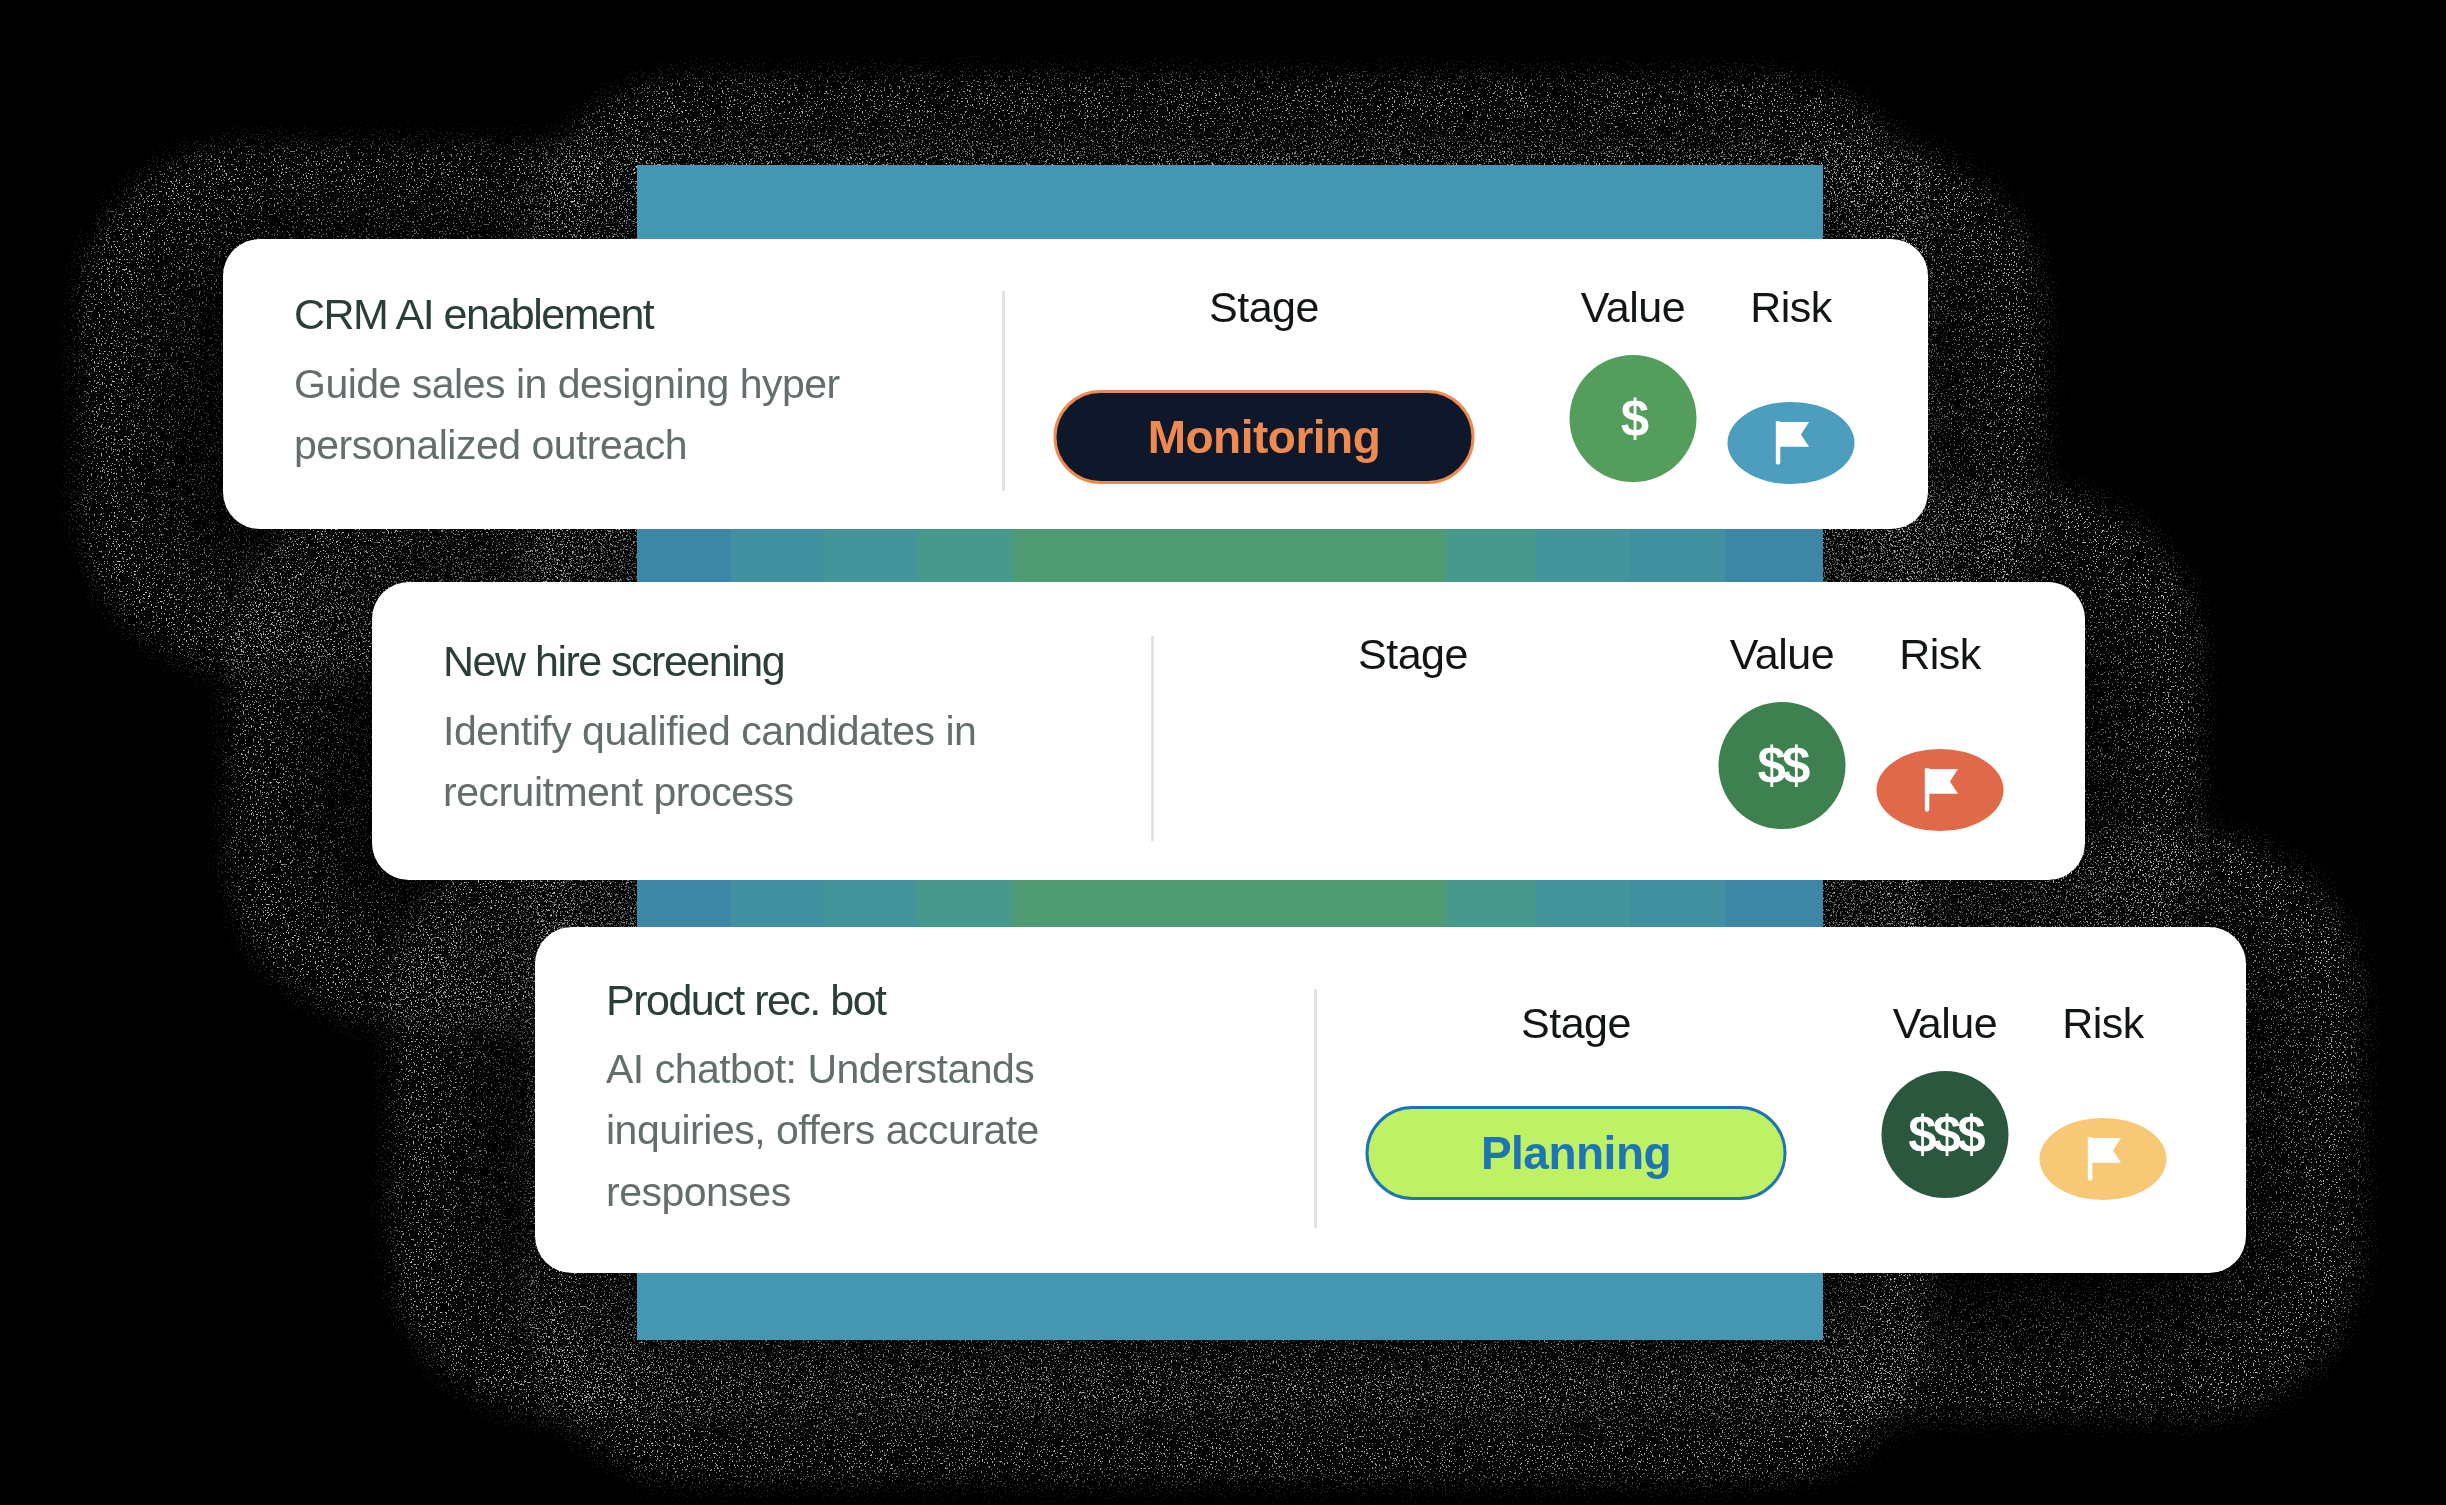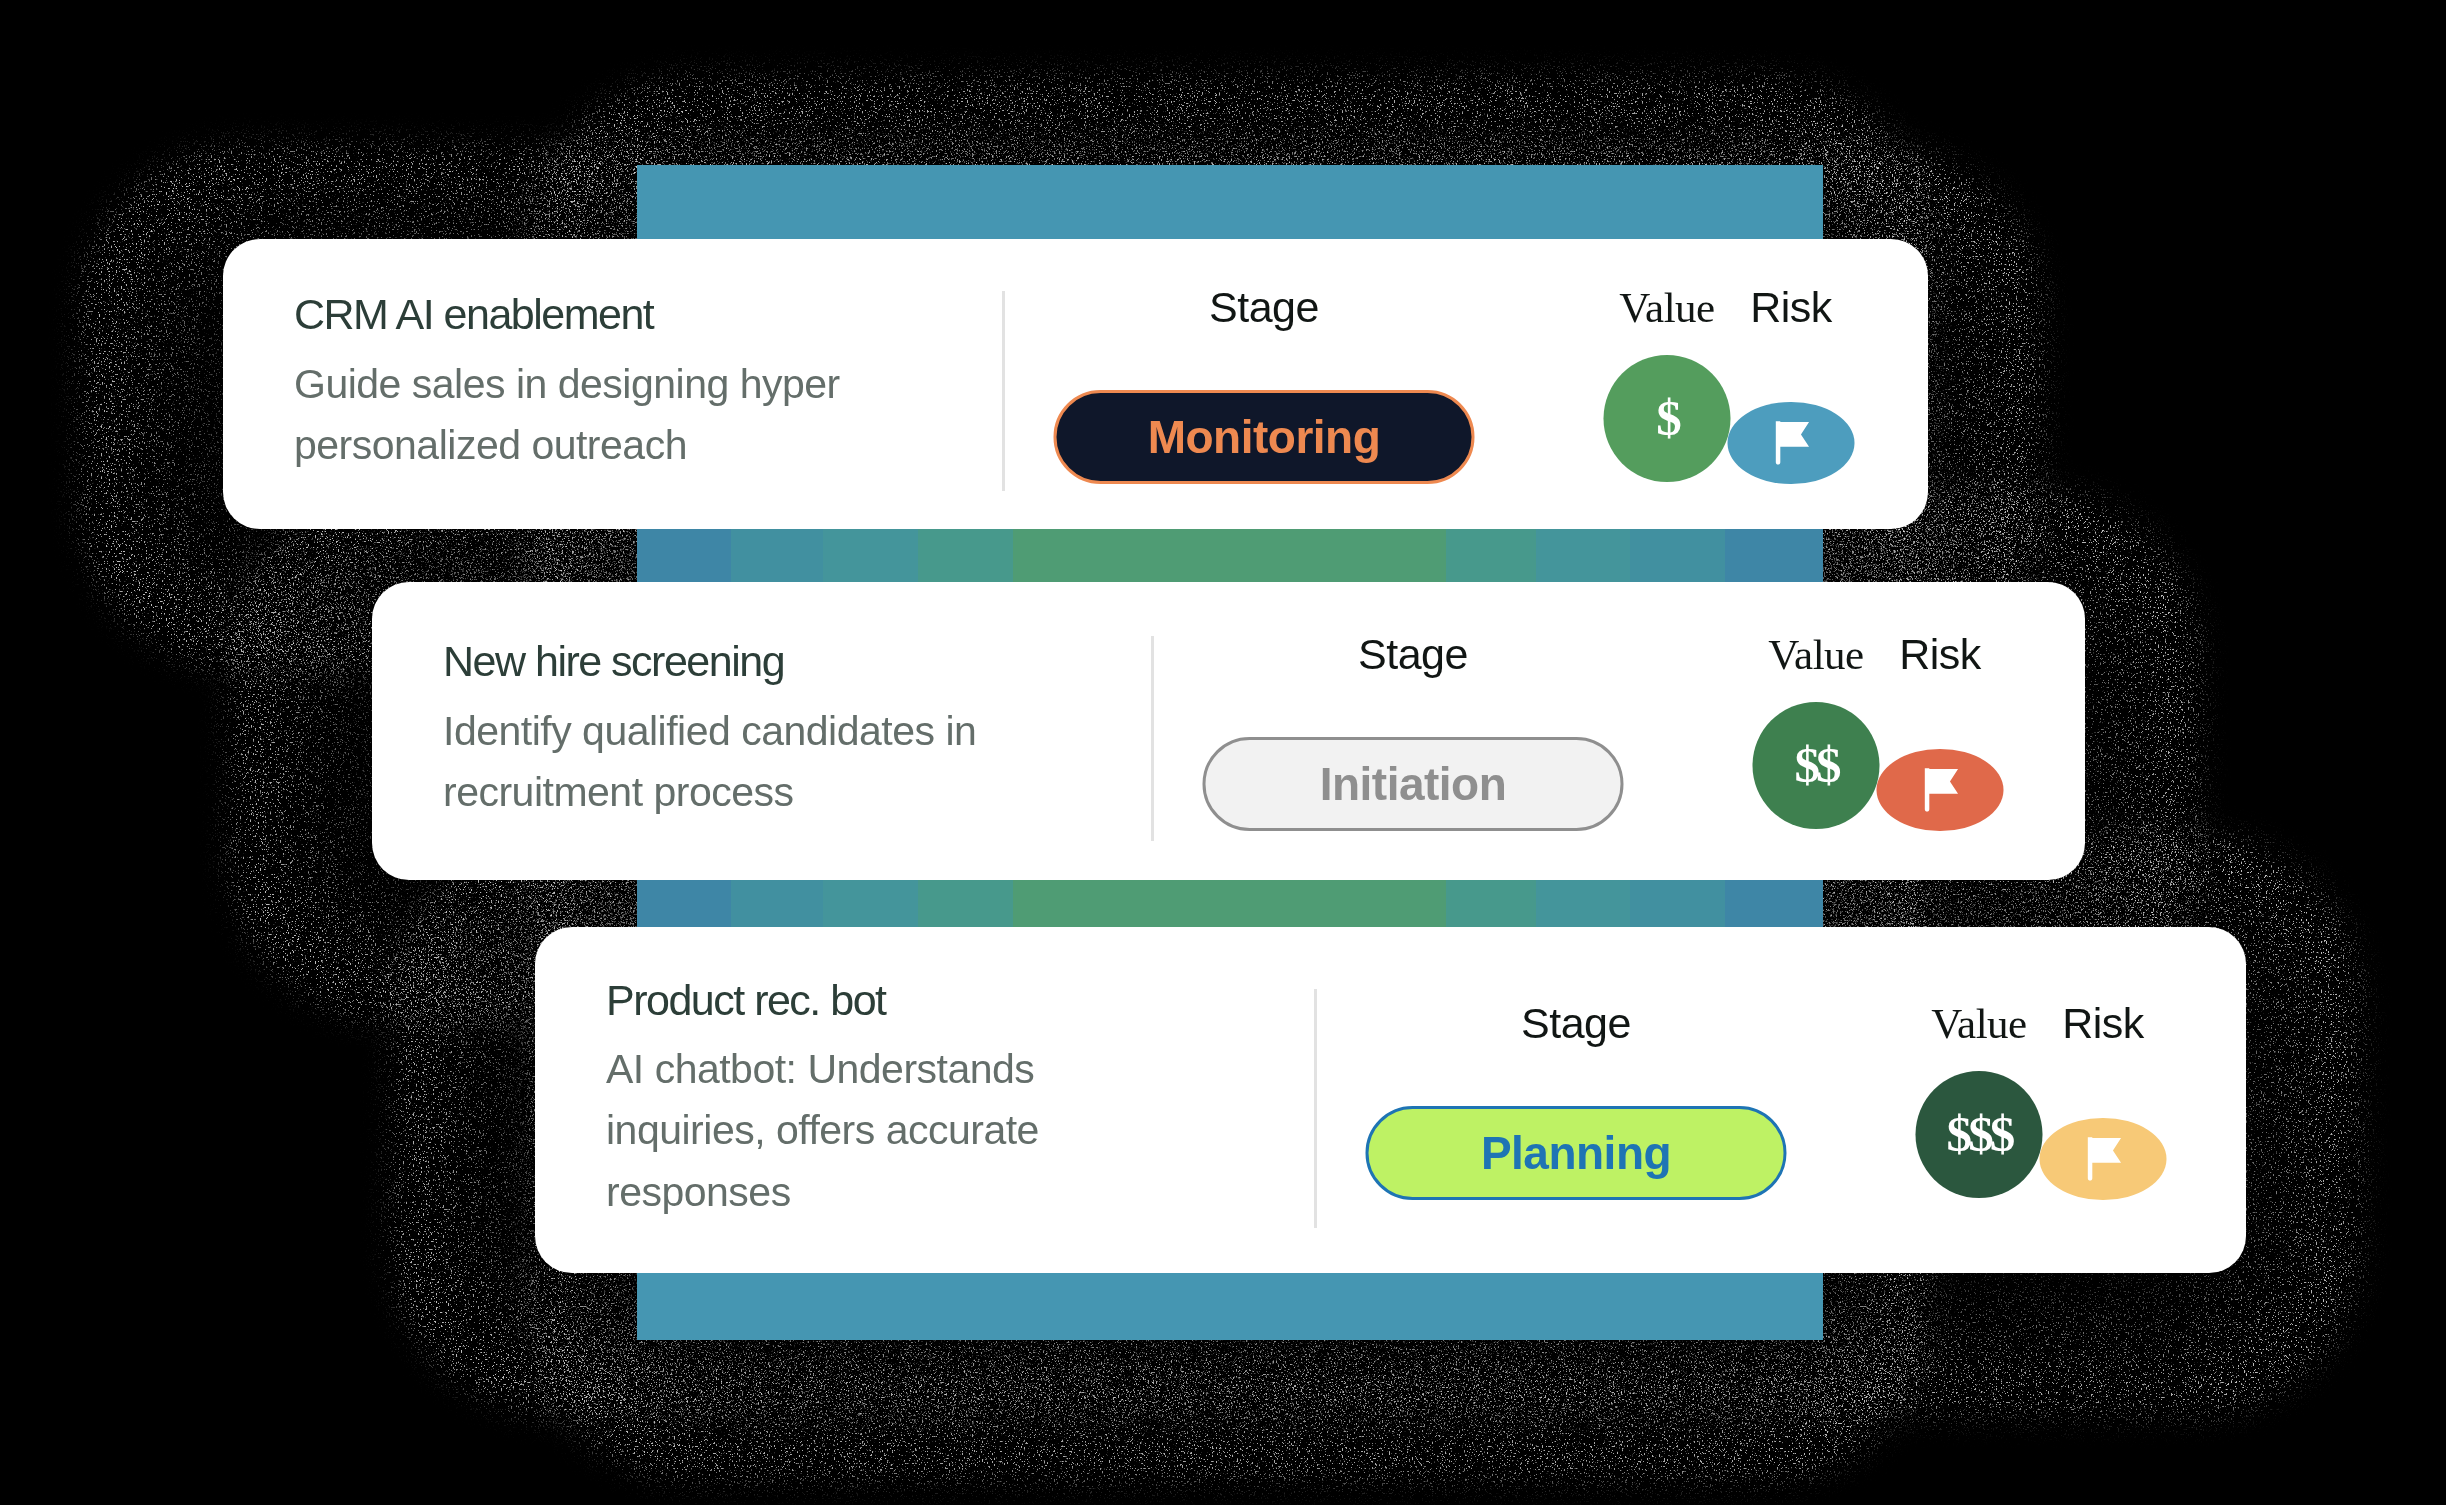--- a/index.html
+++ b/index.html
@@ -51,21 +51,21 @@
   .divider {
     position:absolute; left:779px; top:18%; bottom:13%;
     width:2.9px; background:#e2e2e2;
   }
   .col {
     position:absolute; top:50%; transform:translate(-50%,-50%);
     display:flex; flex-direction:column; align-items:center;
     height:200px;
   }
   .col.stage-col { left:1041px;gap:28px; }
-  .col.value-col { left:1444px;font-family:Liberation Serif, serif; }
+  .col.value-col { left:1410px; }
   .col.risk-col  { left:1568px;gap:47px; }
   .col-label {
     font-size:43px; line-height:47px; color:#111614;
     margin-bottom:23.5px; letter-spacing:-0.5px;
   }
   .pill {
     margin-top:7.8px; width:421px; height:108px; box-sizing:border-box;
     border:3.9px solid; border-radius:59px;
     display:flex; align-items:center; justify-content:center;
     font-size:46px; font-weight:700; letter-spacing:-0.5px;
@@ -131,21 +131,20 @@
 
   <div class="card card-2">
     <div class="text-col">
       <div class="card-title">New hire screening</div>
       <div class="card-desc">Identify qualified candidates in
 recruitment process</div>
     </div>
     <div class="divider"></div>
     <div class="col stage-col">
       <div class="col-label">Stage</div>
-      <div class="pill" style="color:#8f8f8f;border-color:#8f8f8f;background:#f2f2f2">Initiation</div>
     </div>
     <div class="col value-col">
       <div class="col-label">Value</div>
       <div class="badge" style="background:#3e804f">$$</div>
     </div>
     <div class="col risk-col">
       <div class="col-label">Risk</div>
       <div class="badge" style="background:#e0694a">
         <svg class="flag-svg" width="57" height="59" viewBox="0 0 24 24">
           <path fill="#ffffff" d="M5.6 3h1.9v17.3c0 .55-.43 1-.95 1s-.95-.45-.95-1V3z"></path>

